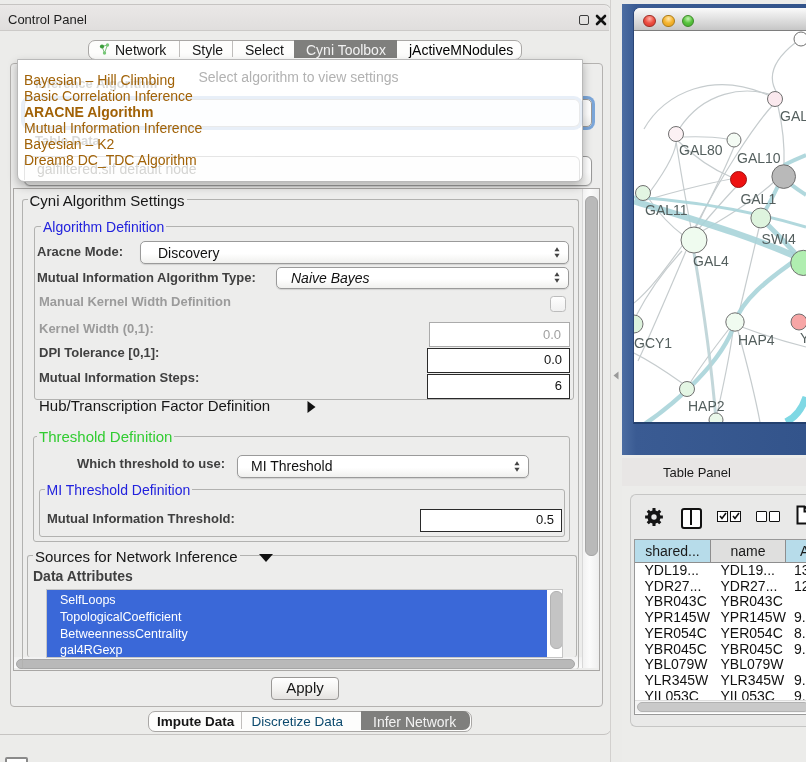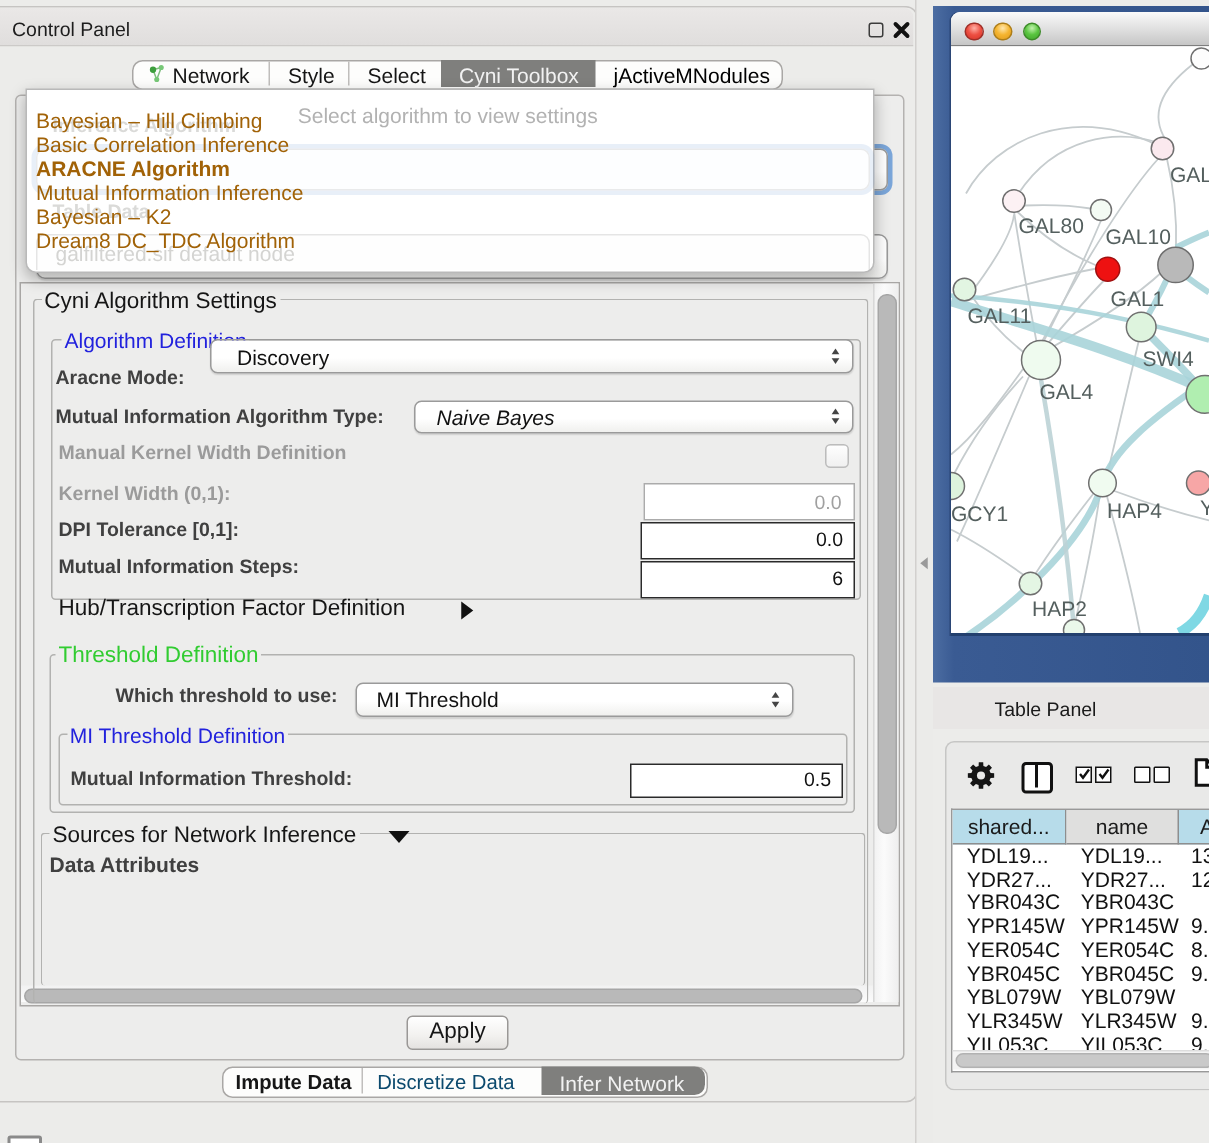--- a/index.html
+++ b/index.html
@@ -66,21 +66,21 @@
 <div class="abs" style="left:14px;top:657px;width:568px;height:11px;background:linear-gradient(#f2f2f2,#fbfbfb);"></div>
 <div class="abs" style="left:16px;top:658.5px;width:557px;height:8.5px;background:#b9b9b9;border:1px solid #a6a6a6;border-radius:5px;"></div>
 
 <div class="fs" style="left:22px;top:199px;width:555px;height:469px;border-bottom:none;"></div>
 <div class="fslab" style="left:27.5px;top:192.5px;color:#161616;">Cyni Algorithm Settings</div>
 
 <div class="fs" style="left:33.5px;top:226px;width:538px;height:172px;"></div>
 <div class="fslab" style="left:41px;top:219.5px;color:#2222dd;font-size:14px;">Algorithm Definition</div>
 
 <div class="abs lbl" style="left:37px;top:244px;">Aracne Mode:</div>
-<div class="combo" style="left:140px;top:226px;width:427px;height:20.5px;">
+<div class="combo" style="left:140px;top:241px;width:427px;height:20.5px;">
   <div class="ct" style="left:17px;top:2.5px;">Discovery</div>
   <svg class="carr" viewBox="0 0 7 12">
         <path d="M3.5 0 L6.5 4.4 H0.5 Z" fill="#444"></path>
         <path d="M3.5 12 L6.5 7.6 H0.5 Z" fill="#444"></path>
       </svg>
 </div>
 <div class="abs lbl" style="left:37px;top:270px;">Mutual Information Algorithm Type:</div>
 <div class="combo" style="left:276px;top:266.5px;width:291px;height:20.5px;">
   <div class="ct" style="left:14px;top:2.5px;font-style:italic;">Naive Bayes</div>
   <svg class="carr" viewBox="0 0 7 12">
@@ -118,20 +118,25 @@
 <div class="abs lbl" style="left:47px;top:511px;">Mutual Information Threshold:</div>
 <div class="tfield" style="left:420px;top:509px;width:140px;height:21px;border:1.5px solid #2a2a2a;color:#111;line-height:20px;"><span style="margin-right:7px;">0.5</span></div>
 
 <div class="fs" style="left:27px;top:555px;width:548px;height:101px;border-bottom:none;"></div>
 <div class="fslab" style="left:33px;top:548.5px;color:#161616;">Sources for Network Inference</div>
 <svg class="abs" style="left:258px;top:552.5px" width="16" height="10" viewBox="0 0 16 10">
       <path d="M1 1 L15 1 L8 9 Z" fill="#111"></path>
     </svg>
 <div class="abs lbl" style="left:33px;top:568px;font-size:14px;">Data Attributes</div>
 
+<div class="abs" style="left:46px;top:589px;width:515px;height:67px;background:#fff;border:1px solid #c6c6c6;overflow:hidden;">
+  <div style="position:absolute;left:0;top:0;width:500px;height:67.2px;background:#3a68d8;"></div>
+  <div style="position:absolute;left:13px;top:2px;font-size:12.5px;color:#fff;line-height:16.8px;white-space:nowrap;">SelfLoops<br>TopologicalCoefficient<br>BetweennessCentrality<br>gal4RGexp</div>
+  <div style="position:absolute;left:503px;top:1px;width:11px;height:56px;background:#c4c4c4;border:1px solid #b2b2b2;border-radius:6px;"></div>
+</div>
 
 <div class="abs" style="left:271px;top:677px;width:66px;height:21px;background:linear-gradient(#ffffff,#f2f1ef 60%,#e4e2e0);border:1px solid #9a9896;border-radius:4px;text-align:center;font-size:15px;color:#161616;line-height:20px;">Apply</div>
 
 <div class="abs" style="left:148px;top:711px;width:322px;height:19px;background:#fdfdfc;border:1px solid #a9a7a5;border-radius:7px;"></div>
 <div class="abs" style="left:241px;top:712px;width:1px;height:17px;background:#c0bebc;"></div>
 <div class="abs" style="left:361px;top:711px;width:109px;height:19px;background:#7f7f7d;border-radius:0 7px 7px 0;"></div>
 <div class="abs" style="left:157px;top:713.5px;font-size:13.5px;color:#161616;font-weight:bold;">Impute Data</div>
 <div class="abs" style="left:251.5px;top:713.5px;font-size:13.5px;color:#0c4a6e;font-weight:normal;">Discretize Data</div>
 <div class="abs" style="left:373px;top:713.5px;font-size:14px;color:#f2f2f2;">Infer Network</div>
 

